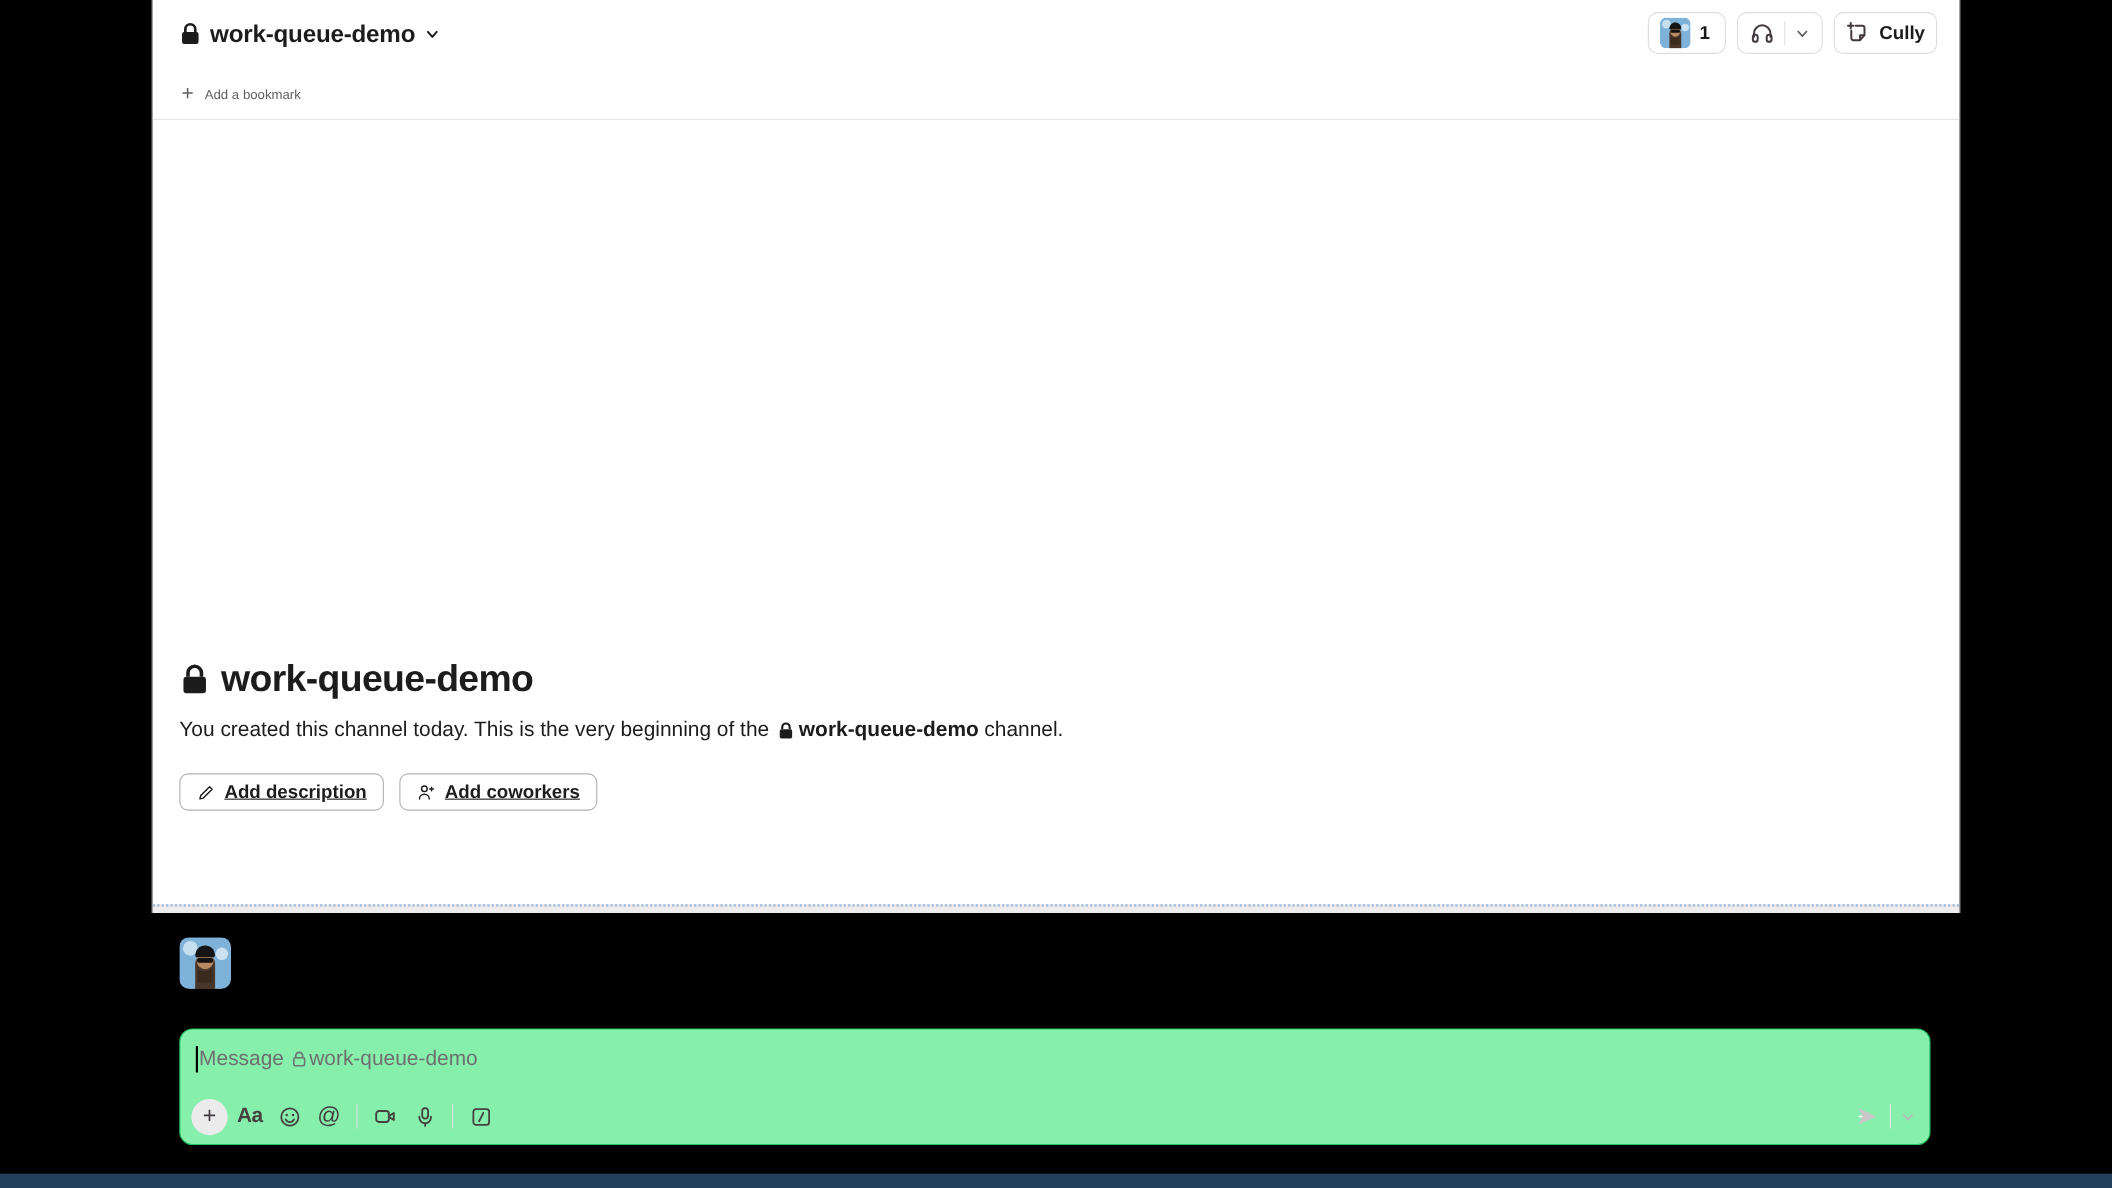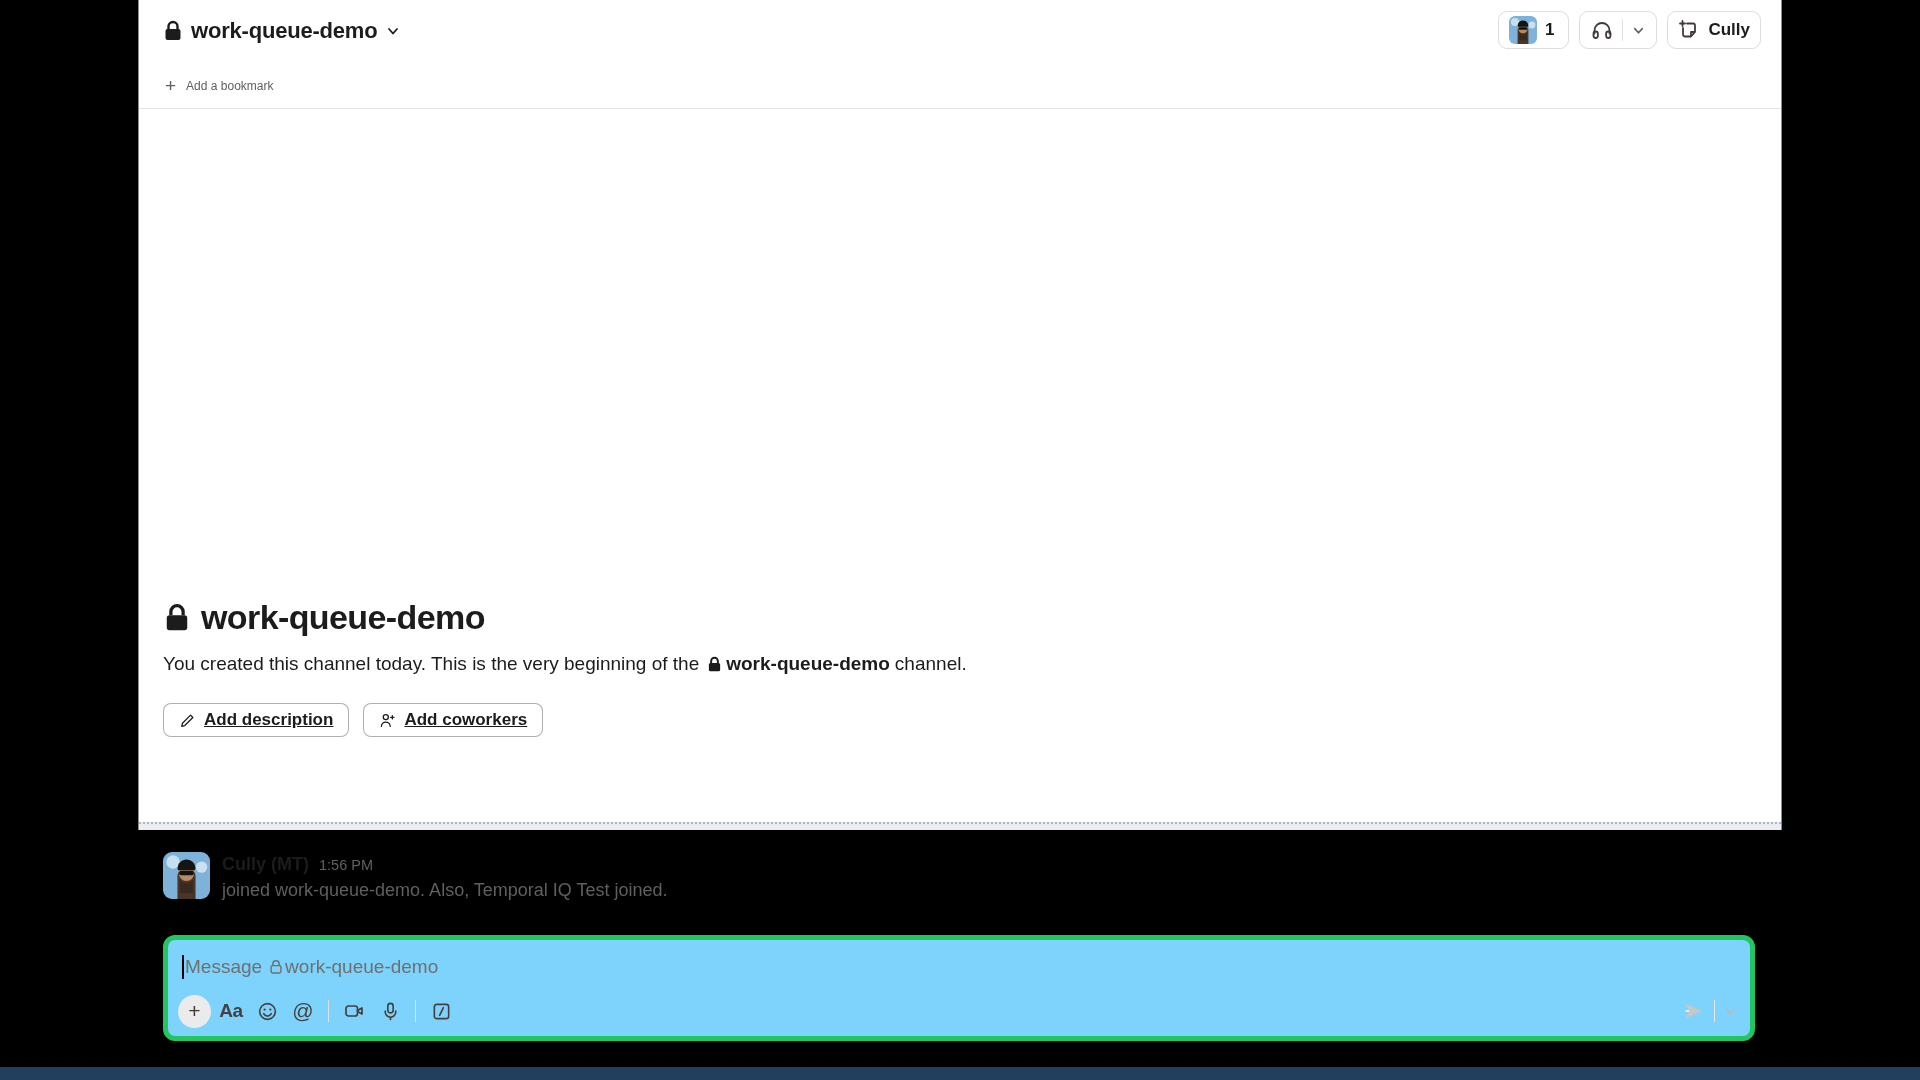--- a/index.html
+++ b/index.html
@@ -67,21 +67,21 @@
   .avatar-lg { width:47px; height:47px; border-radius:9px; overflow:hidden; flex:0 0 auto; cursor:pointer; }
   .msg-body { padding-top:2px; }
   .msg-head { display:flex; align-items:baseline; gap:10px; }
   .msg-author { font-size:18px; font-weight:800; color:#1d1c1d; cursor:pointer; }
   .msg-time { font-size:14.5px; color:#616061; cursor:pointer; }
   .msg-text { margin-top:5px; font-size:18px; color:#5f5e60; }
 
   
   .composer {
     position:absolute; top:935px; left:24px; right:26px; height:106px;
-    border:5px solid #22c55e; border-radius:12px; background:#7dd3fc;
+    border:1px solid #22c55e; border-radius:12px; background:#86efac;
   }
   .composer-input { position:absolute; top:14px; left:14px; right:14px; height:26px; display:flex; align-items:center; font-size:19px; color:#6f6f6f; cursor:text; }
   .caret { display:inline-block; width:2px; height:24px; background:#000; margin-right:1px; animation:blink 1.1s steps(1) infinite; }
   @keyframes blink { 50% { opacity:0; } }
   .lock-ph { width:14px; height:16px; margin:0 2px 0 7px; }
 
   .composer-toolbar { position:absolute; left:10px; right:12px; bottom:7px; height:36px; display:flex; align-items:center; }
   .tool { display:flex; align-items:center; justify-content:center; height:32px; min-width:32px; border-radius:6px; color:#45403f; cursor:pointer; }
   .tool + .tool { margin-left:4px; }
   .tool-plus { width:33px; height:33px; border-radius:50%; background:#ebebeb; font-size:21px; color:#41393f; font-weight:400; }
@@ -207,27 +207,20 @@
           <rect width="28" height="28" fill="#7fb2d9"></rect>
           <circle cx="6" cy="6" r="4" fill="#cfe4f2" opacity="0.9"></circle>
           <circle cx="23" cy="9" r="3.4" fill="#d8e9f5" opacity="0.85"></circle>
           <path d="M14 9.5c-3.3 0-5.4 2.2-5.4 5v13.5h10.8V14.5c0-2.8-2.1-5-5.4-5z" fill="#4a3628"></path>
           <ellipse cx="14" cy="12.5" rx="4.6" ry="4.8" fill="#b88a62"></ellipse>
           <path d="M8.7 9.8c0-3.2 2.4-5.3 5.3-5.3s5.3 2.1 5.3 5.3l-.4 1H9z" fill="#151515"></path>
           <rect x="9.6" y="11.2" width="8.8" height="2.6" rx="1.2" fill="#111"></rect>
           <path d="M10 16.5c1 2.6 7 2.6 8 0v8H10z" fill="#3a2a1e"></path>
         </svg>
       </span>
-      <div class="msg-body">
-        <div class="msg-head">
-          <span class="msg-author">Cully (MT)</span>
-          <span class="msg-time">1:56 PM</span>
-        </div>
-        <div class="msg-text">joined work-queue-demo. Also, Temporal IQ Test joined.</div>
-      </div>
     </div>
 
     <div class="composer">
       <div class="composer-input">
         <span class="caret"></span>
         <span>Message</span>
         <svg class="lock-ph" viewBox="0 0 20 22">
           <path d="M5.5 9V6.5a4.5 4.5 0 0 1 9 0V9" fill="none" stroke="#6f6f6f" stroke-width="2.2"></path>
           <rect x="3" y="9" width="14" height="10.5" rx="2" fill="none" stroke="#6f6f6f" stroke-width="2"></rect>
         </svg>

